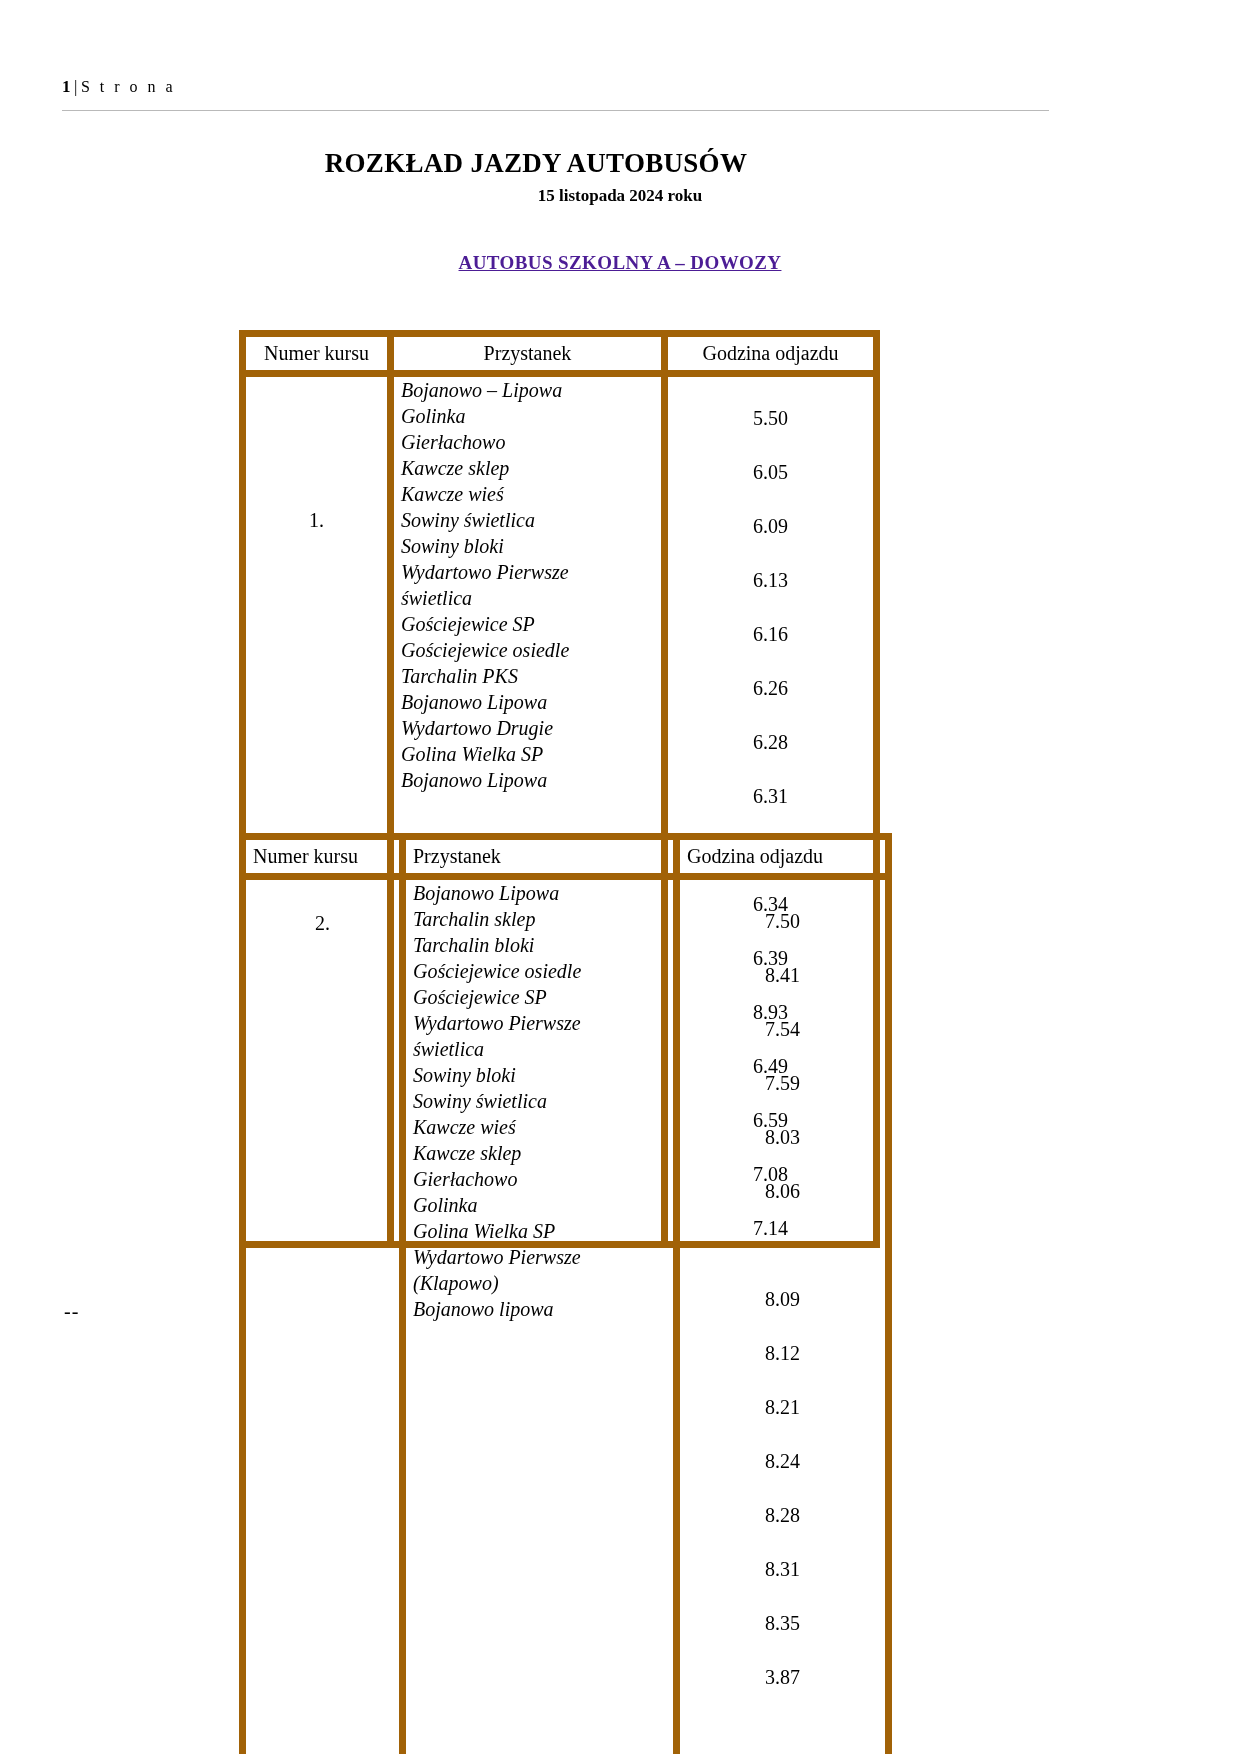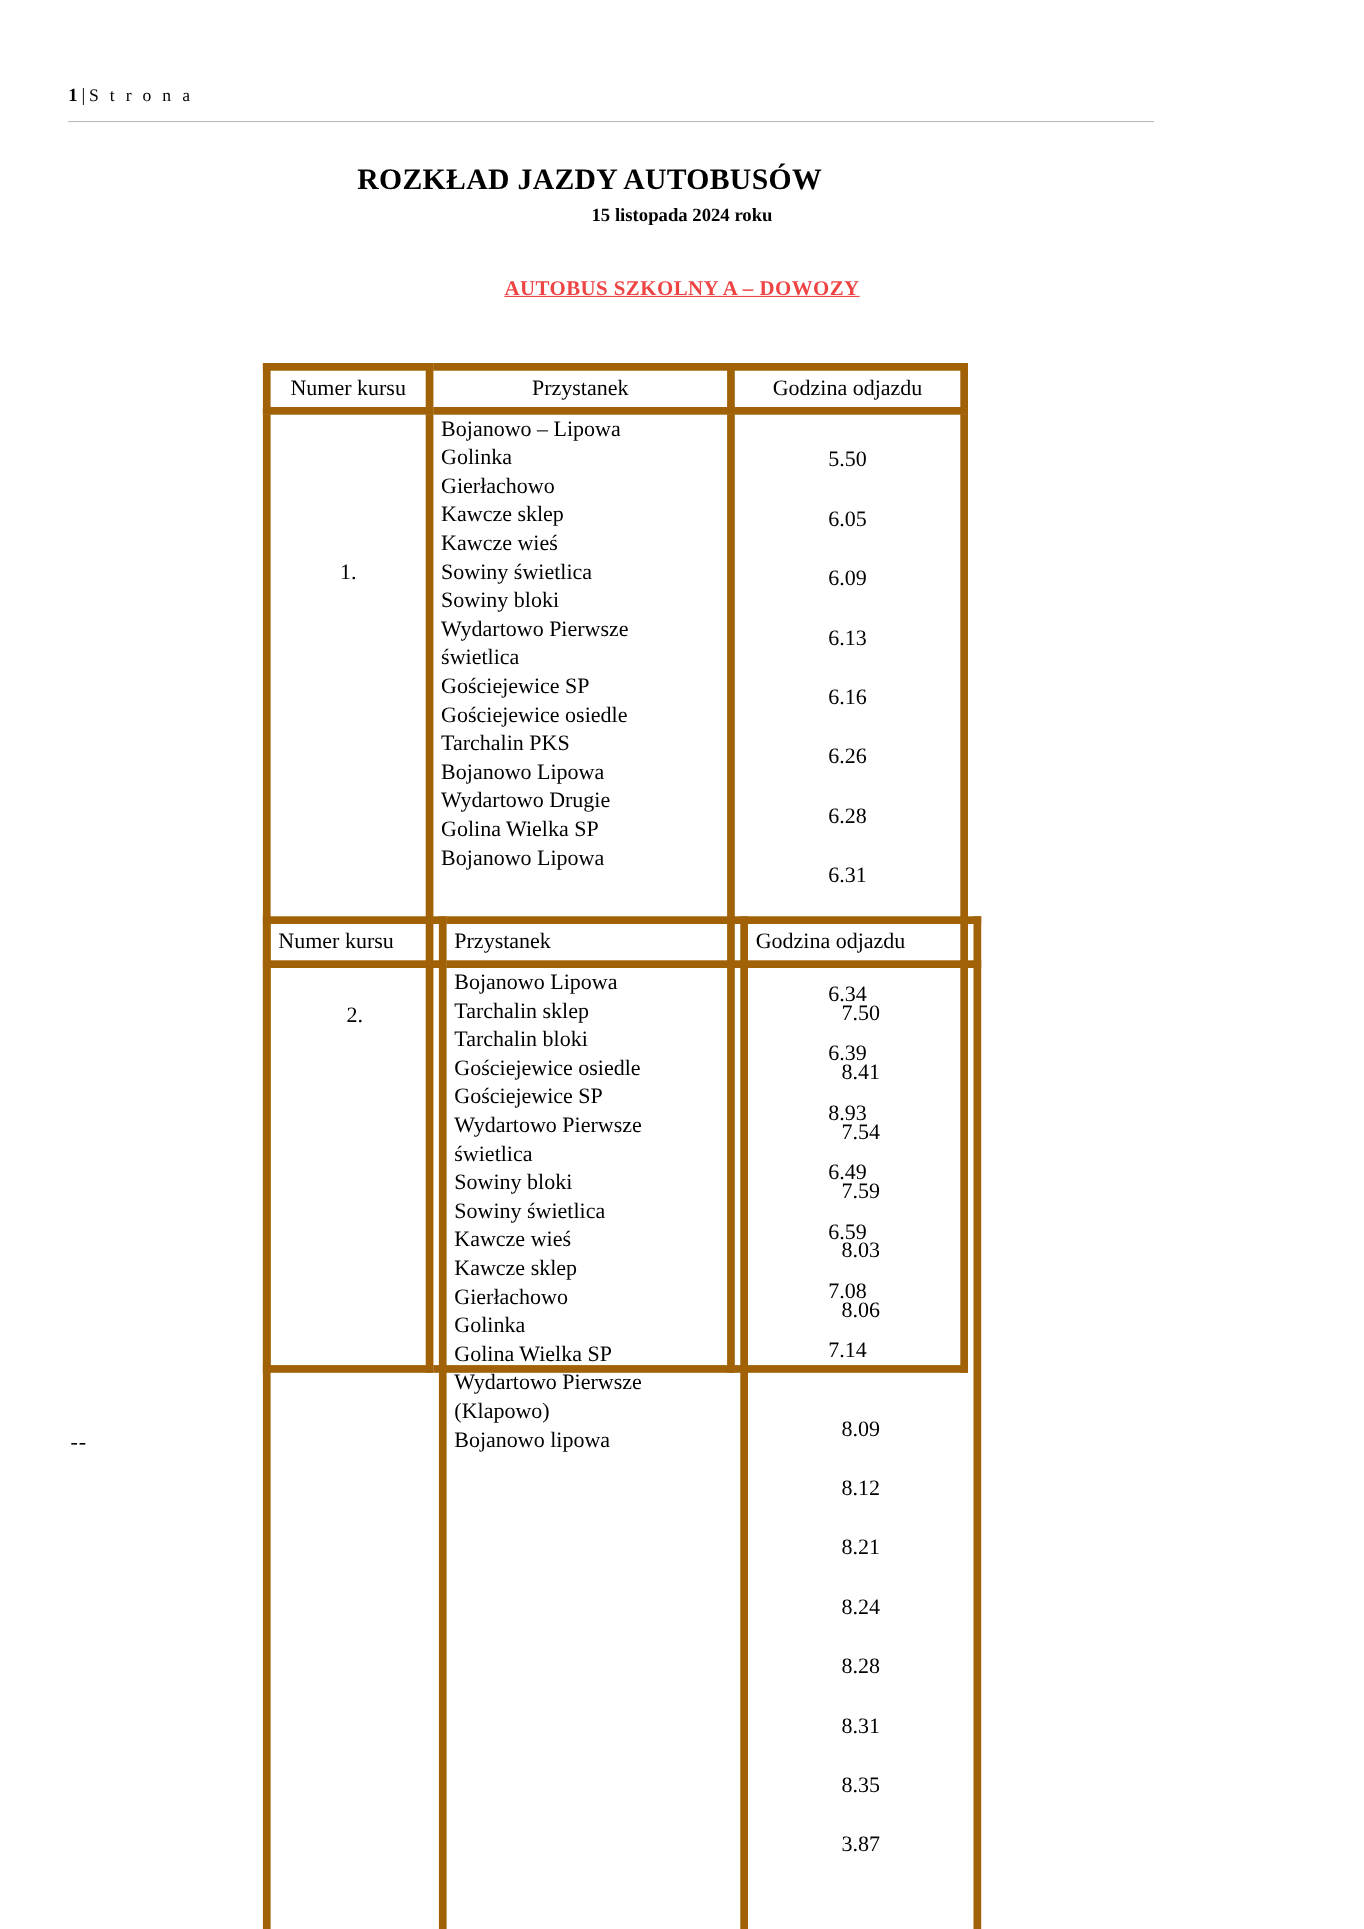--- a/index.html
+++ b/index.html
@@ -74,21 +74,21 @@
     font-size: 17px;
   }
   .section-title {
     position: absolute;
     left: 0;
     top: 252px;
     width: 1240px;
     text-align: center;
     font-weight: bold;
     font-size: 19px;
-    color: #ef4444;
+    color: #4c1d95;
     text-decoration: underline;
     letter-spacing: 0.4px;
   }
 
   
   table.sched {
     position: absolute;
     border-collapse: collapse;
     table-layout: fixed;
     font-size: 20px;
@@ -124,21 +124,21 @@
   .stops-cell, .times-cell {
     padding: 6px 0 8px 0;
   }
   .stops-cell .row, .times-cell .row {
     height: 26px;
     line-height: 26px;
     font-size: 20px;
     white-space: nowrap;
     overflow: hidden;
   }
-  .stops-cell .row { padding-left: 7px; }
+  .stops-cell .row { padding-left: 7px; font-style: italic; }
   .times-cell .row { text-align: center; margin-top: 28px; }
   .times-cell .row.blank { color: transparent; }
 
   
   #table-course-1 { left: 239px; top: 330px; }
   #table-course-1 .col-num  { width: 148px; }
   #table-course-1 .col-stop { width: 274px; }
   #table-course-1 .col-time { width: 212px; }
 
   

